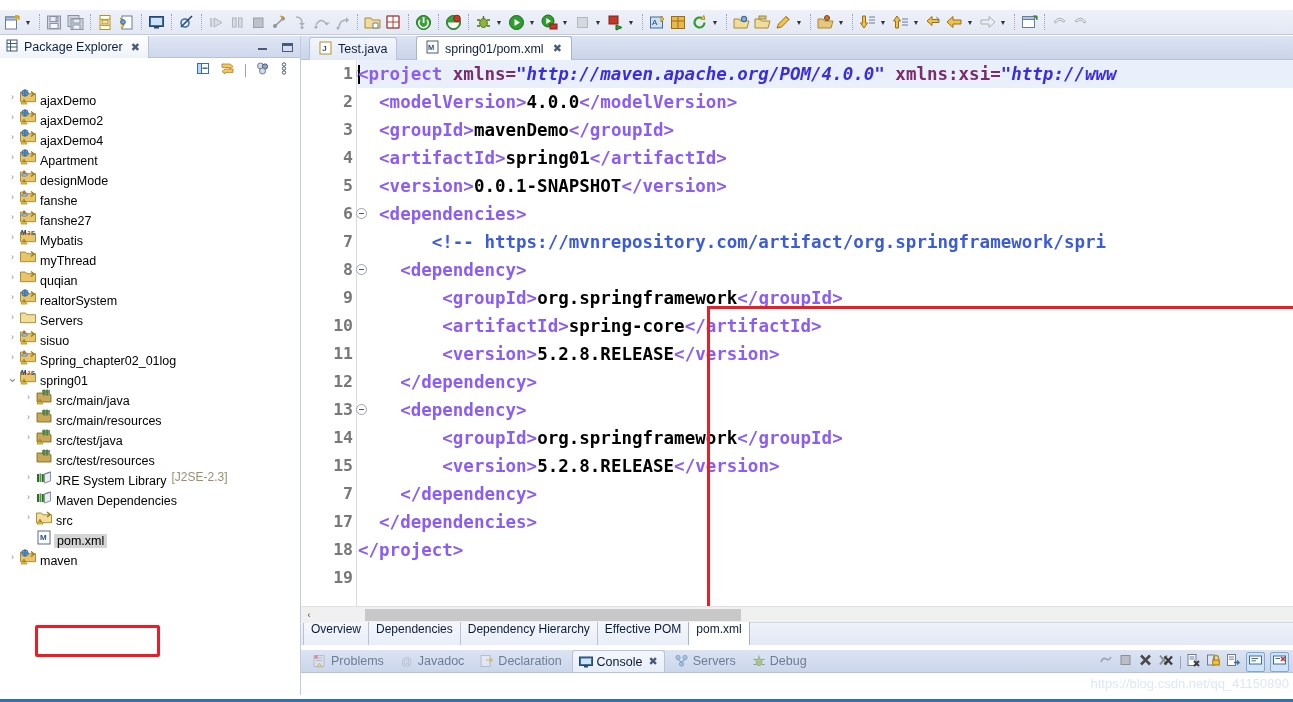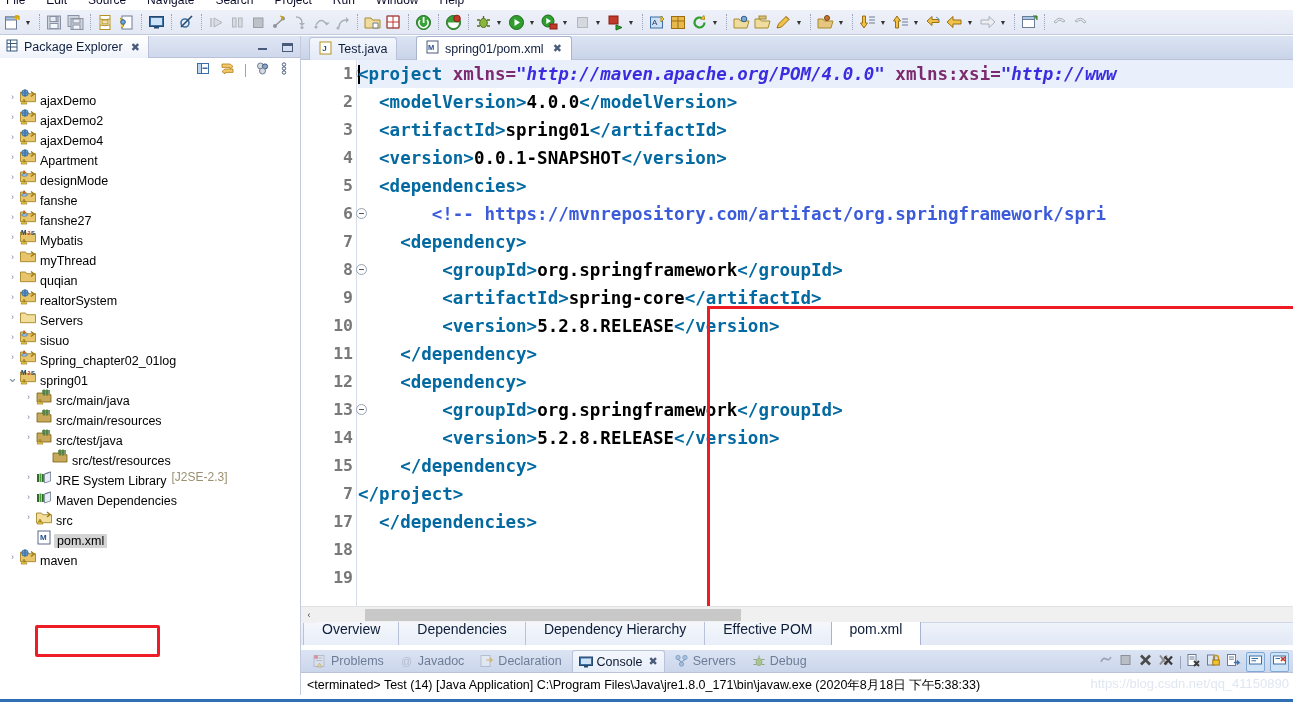--- a/index.html
+++ b/index.html
@@ -151,21 +151,21 @@
   .codelines {
     position: absolute; left: 57px; top: 0; width: 935px; height: 546px;
     overflow: hidden;
   }
   .cline {
     height: 28px; line-height: 28px; white-space: pre;
     font-family: "DejaVu Sans Mono", monospace;
     font-size: 17.5px; font-weight: bold;
   }
   .cline.hl { background: #eaf0fb; }
-  .tg { color: #0369a1; }      
+  .tg { color: #8b5cf6; }      
   .at { color: #7c2b6e; }      
   .st { color: #3a2ce0; font-style: italic; }  
   .tx { color: #000000; margin-top: 48px; }      
   .cm { color: #3b5bdb; }      
   .caret {
     display: inline-block; width: 0; border-left: 2px solid #000;
     height: 19px; vertical-align: -4px; margin-right: -2px;
   }
 
   
@@ -192,22 +192,22 @@
   }
 
   
   .form-tabs {
     display: flex; align-items: flex-end; height: 23px;
     background: linear-gradient(#eef2fa,#e2e8f5);
     border-top: 1px solid #cfd6e6;
     padding-left: 2px;
   }
   .ftab {
-    height: 27px; line-height: 21px; padding: 0 18px;
-    font-size: 14px; color: #0d1c38; white-space: nowrap;
+    height: 27px; line-height: 21px; padding: 0 7px;
+    font-size: 12px; color: #0d1c38; white-space: nowrap;
     border: 1px solid #b9c2d8; border-bottom: none;
     background: linear-gradient(#f6f8fc, #e8eef8);
     margin-right: -1px;
   }
   .ftab.active { background: #ffffff; border-color: #a8b4cd; }
 
   
   .console-panel {
     position: absolute; left: 301px; top: 650px; width: 992px; height: 52px;
     background: #ffffff;
@@ -252,33 +252,20 @@
   .hairline-left {
     position: absolute; left: 300px; top: 36px; width: 1px; height: 666px;
     background: #c3cade;
   }
 </style>
 </head>
 <body>
 
 <div id="app">
 
-  <div class="menubar">
-    <div class="menus" id="menu-list">
-        <span>File</span>
-        <span>Edit</span>
-        <span>Source</span>
-        <span>Navigate</span>
-        <span>Search</span>
-        <span>Project</span>
-        <span>Run</span>
-        <span>Window</span>
-        <span>Help</span>
-      </div>
-  </div>
 
   <div class="toolbar" id="toolbar">
       <span class="tbico">
         <svg width="17" height="17" viewBox="0 0 17 17">
           <rect x="1.5" y="3" width="11" height="12" fill="#fff" stroke="#6d7c96"></rect>
           <rect x="1.5" y="3" width="11" height="3" fill="#a7c6e8" stroke="#6d7c96"></rect>
           <path d="M11 2 l4 0 0 4" fill="#f3d34a" stroke="#b08a10"></path>
           <path d="M12.5 1 v5 M10 3.5 h5" stroke="#d8a90f" stroke-width="1.5"></path>
         </svg>
       </span>
@@ -841,21 +828,21 @@
             <svg width="17" height="17" viewBox="0 0 17 17">
               <path d="M1 4 h5 l1.3 1.7 H15 v7.3 H1 z" fill="#c8a85a" stroke="#7b5f10" stroke-width="0.8"></path>
               <path d="M6 2 h8 M6 4 h8" stroke="#4a7a3a" stroke-width="1.4"></path>
               <path d="M8 0.5 v6 M11 0.5 v6" stroke="#4a7a3a" stroke-width="1.4"></path>
               <path d="M1 15 l3-5 3 5 z" fill="#f2d34a" stroke="#9b7816" stroke-width="0.7"></path>
               <rect x="3.6" y="11.5" width="0.9" height="2" fill="#3a2e05"></rect>
             </svg>
           </span>
           <span class="tlabel">src/test/java</span>
         </div>
-        <div class="trow" style="padding-left: 38px;">
+        <div class="trow" style="padding-left: 22px;">
           <span class="twist"></span>
           <span class="ticon">
             <svg width="17" height="17" viewBox="0 0 17 17">
               <path d="M1 4 h5 l1.3 1.7 H15 v7.3 H1 z" fill="#c8a85a" stroke="#7b5f10" stroke-width="0.8"></path>
               <path d="M6 2 h8 M6 4 h8" stroke="#4a7a3a" stroke-width="1.4"></path>
               <path d="M8 0.5 v6 M11 0.5 v6" stroke="#4a7a3a" stroke-width="1.4"></path>
             </svg>
           </span>
           <span class="tlabel">src/test/resources</span>
         </div>
@@ -964,35 +951,36 @@
           <div class="gline"><span>14</span></div>
           <div class="gline"><span>15</span></div>
           <div class="gline"><span>7</span></div>
           <div class="gline"><span>17</span></div>
           <div class="gline"><span>18</span></div>
           <div class="gline"><span>19</span></div>
         </div>
       <div class="codelines" id="codelines">
           <div class="cline hl"><span class="caret"></span><span class="tg">&lt;project </span><span class="at">xmlns=</span><span class="st">"http://maven.apache.org/POM/4.0.0"</span><span class="tg"> </span><span class="at">xmlns:xsi=</span><span class="st">"http://www</span></div>
           <div class="cline"><span class="tg">  &lt;modelVersion&gt;</span><span class="tx">4.0.0</span><span class="tg">&lt;/modelVersion&gt;</span></div>
+          <div class="cline"><span class="tg">  &lt;groupId&gt;</span><span class="tx">mavenDemo</span><span class="tg">&lt;/groupId&gt;</span></div>
           <div class="cline"><span class="tg">  &lt;artifactId&gt;</span><span class="tx">spring01</span><span class="tg">&lt;/artifactId&gt;</span></div>
           <div class="cline"><span class="tg">  &lt;version&gt;</span><span class="tx">0.0.1-SNAPSHOT</span><span class="tg">&lt;/version&gt;</span></div>
           <div class="cline"><span class="tg">  &lt;dependencies&gt;</span></div>
           <div class="cline"><span class="cm">       &lt;!-- https://mvnrepository.com/artifact/org.springframework/spri</span></div>
           <div class="cline"><span class="tg">    &lt;dependency&gt;</span></div>
           <div class="cline"><span class="tg">        &lt;groupId&gt;</span><span class="tx">org.springframework</span><span class="tg">&lt;/groupId&gt;</span></div>
           <div class="cline"><span class="tg">        &lt;artifactId&gt;</span><span class="tx">spring-core</span><span class="tg">&lt;/artifactId&gt;</span></div>
           <div class="cline"><span class="tg">        &lt;version&gt;</span><span class="tx">5.2.8.RELEASE</span><span class="tg">&lt;/version&gt;</span></div>
           <div class="cline"><span class="tg">    &lt;/dependency&gt;</span></div>
           <div class="cline"><span class="tg">    &lt;dependency&gt;</span></div>
           <div class="cline"><span class="tg">        &lt;groupId&gt;</span><span class="tx">org.springframework</span><span class="tg">&lt;/groupId&gt;</span></div>
           <div class="cline"><span class="tg">        &lt;version&gt;</span><span class="tx">5.2.8.RELEASE</span><span class="tg">&lt;/version&gt;</span></div>
           <div class="cline"><span class="tg">    &lt;/dependency&gt;</span></div>
+          <div class="cline"><span class="tg">  &lt;/dependencies&gt;</span></div>
           <div class="cline"><span class="tg">&lt;/project&gt;</span></div>
-          <div class="cline"><span class="tg">  &lt;/dependencies&gt;</span></div>
         </div>
       <div class="red-code"></div>
     </div>
 
     <div class="ed-hscroll">
       <div class="hs-left">‹</div>
       <div class="hs-track">
         <div class="hs-thumb"></div>
       </div>
     </div>
@@ -1124,20 +1112,19 @@
         <span style="background:#cfe3f7;border:1px solid #7fa8d4;border-radius:2px;padding:0 1px">
           <svg width="15" height="13" viewBox="0 0 15 13">
             <rect x="1.5" y="2" width="12" height="8" fill="#fff" stroke="#3b6ea5"></rect>
             <line x1="3.5" y1="4.5" x2="8" y2="4.5" stroke="#3b6ea5"></line>
             <path d="M9 3 L13 7 M13 3 L9 7" stroke="#c0392b" stroke-width="1.6"></path>
           </svg>
         </span>
       </div>
     </div>
     <div class="cons-body">
-      <span>&lt;terminated&gt; Test (14) [Java Application] C:\Program Files\Java\jre1.8.0_171\bin\javaw.exe (2020年8月18日 下午5:38:33)</span>
       <span class="watermark">https://blog.csdn.net/qq_41150890</span>
     </div>
   </div>
 
   <div class="bottom-strip"></div>
   <div class="blue-underline"></div>
 </div>
 
 </body></html>

